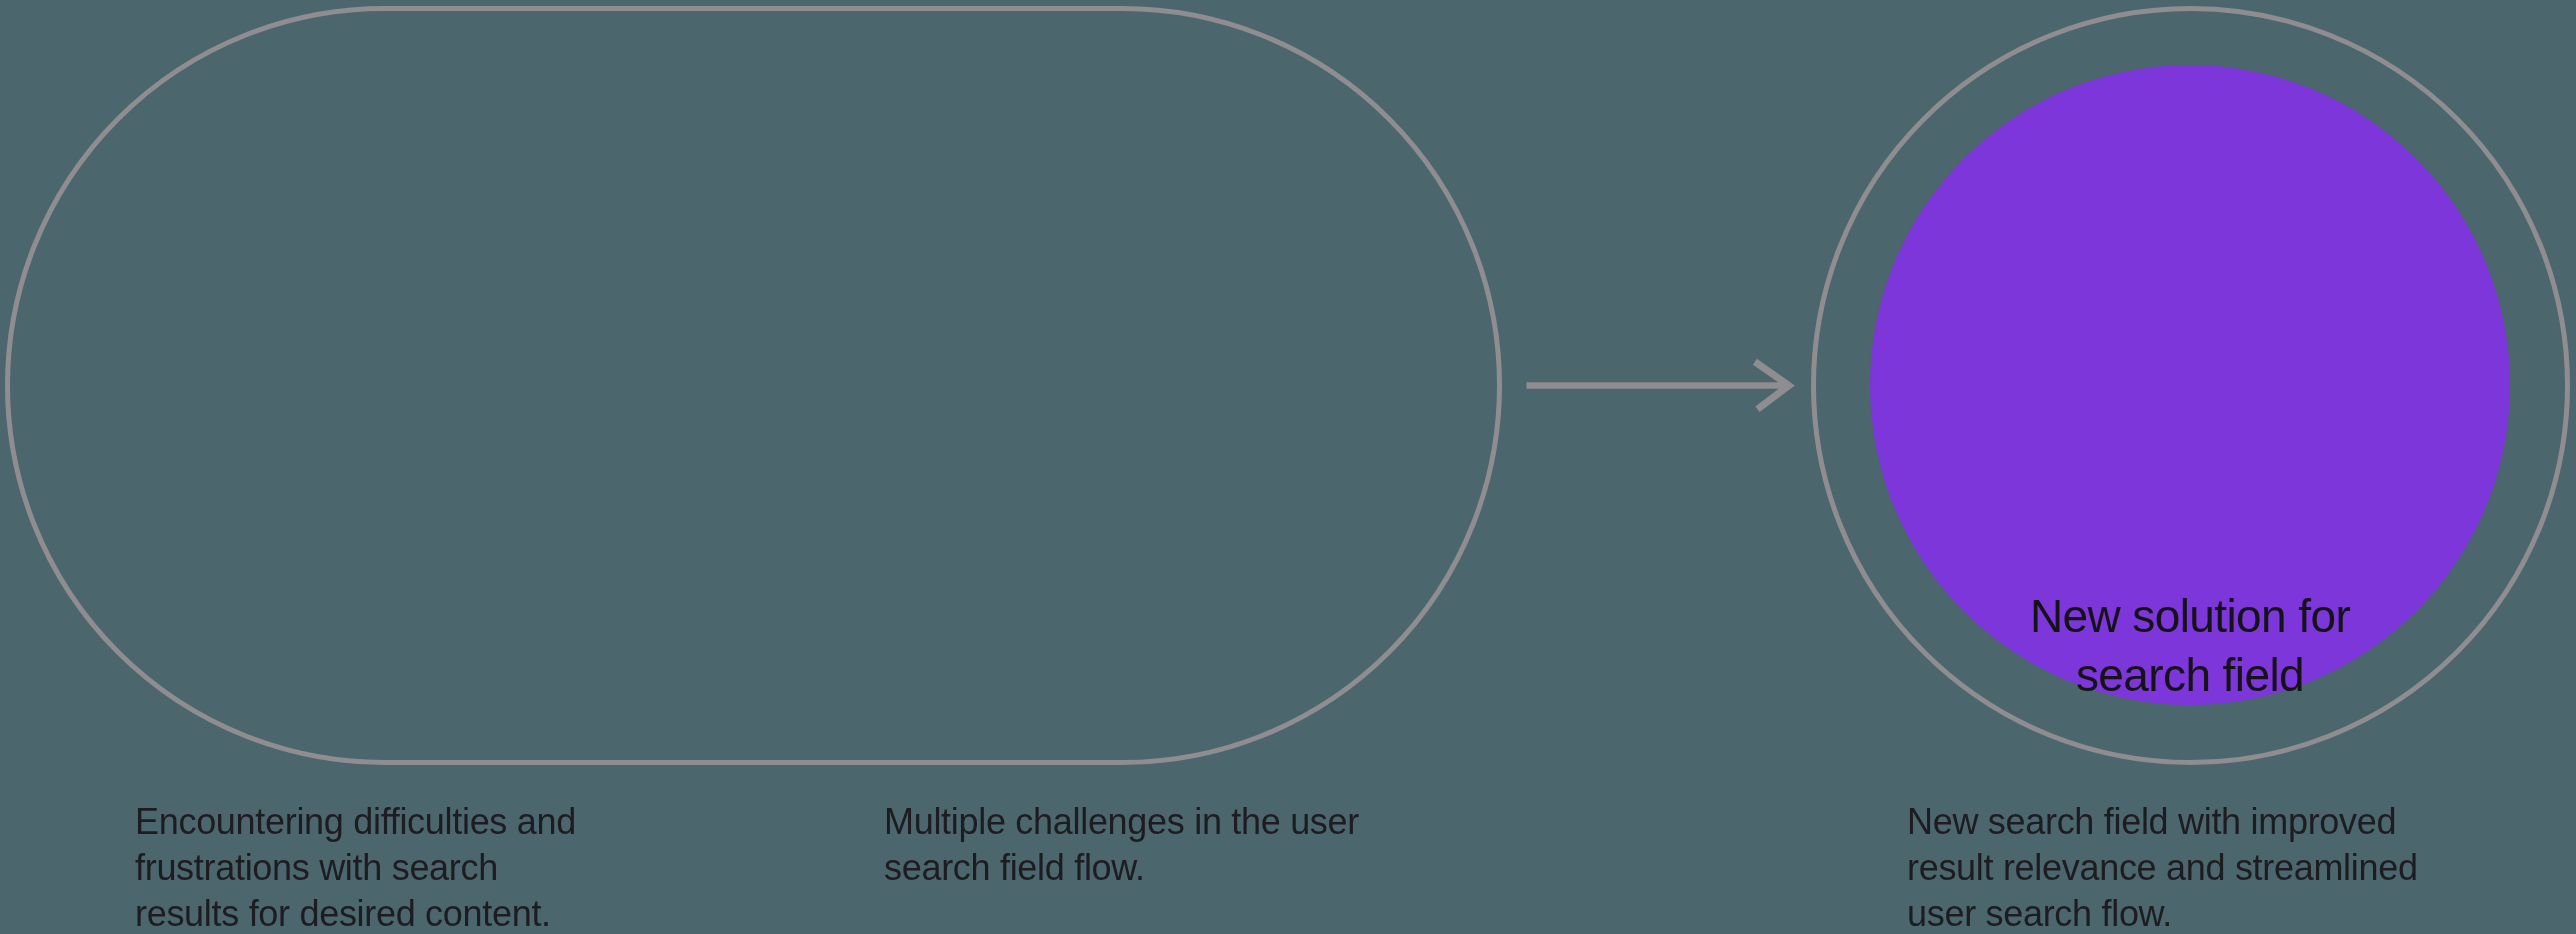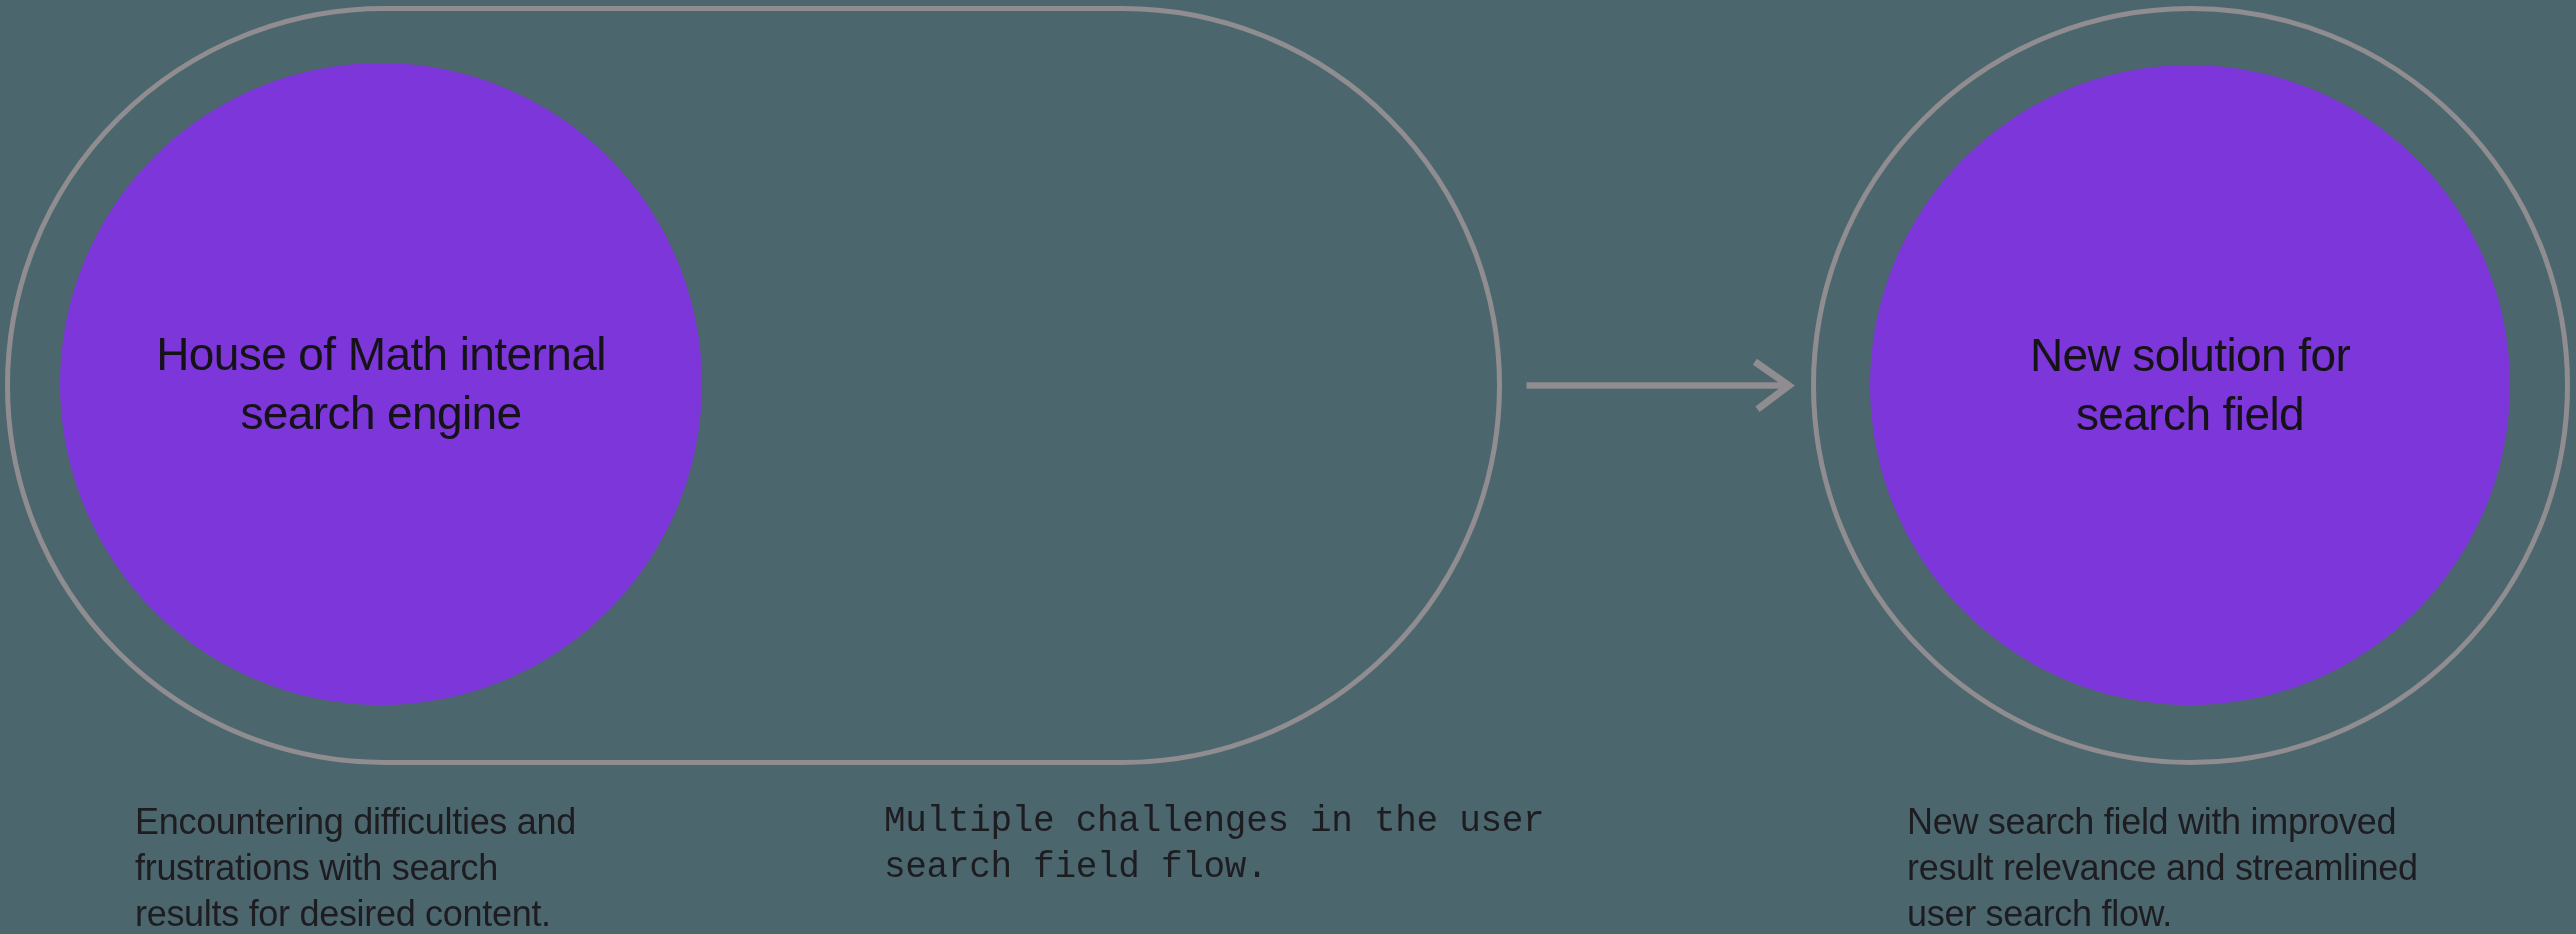--- a/index.html
+++ b/index.html
@@ -37,21 +37,21 @@
     position: absolute;
     background: var(--node_fill);
     border-radius: 50%;
     display: flex;
     align-items: center;
     justify-content: center;
     text-align: center;
   }
   .node-1 { left: 60px;  top: 63px;  width: 642px; height: 642px; }
   .node-2 { left: 800px; top: 63px; width: 642px; height: 642px; }
-  .node-3 { left: 1870px; top: 65px; width: 640px; height: 640px; }
+  .node-3 { left: 1870px; top: 65px; width: 640px; height: 640px; align-items: flex-end; }
   .node-label {
     font-size: 46px;
     line-height: 59px;
     font-weight: 500;
     letter-spacing: -0.6px;
     color: var(--heading_color);
     white-space: pre-line;
   }
   .arrow-svg {
     position: absolute;
@@ -64,34 +64,30 @@
     position: absolute;
     top: 799px;
     font-size: 36px;
     line-height: 46px;
     font-weight: 400;
     letter-spacing: -0.3px;
     color: var(--caption_color);
     white-space: pre-line;
   }
   .caption-1 { left: 135px; }
-  .caption-2 { left: 884px; font-family: Liberation Mono, monospace; }
+  .caption-2 { left: 884px; }
   .caption-3 { left: 1907px; }
 </style>
 </head>
 <body>
 
 <div class="canvas">
 
   <div class="group-outline"></div>
 
-  <div class="node node-1">
-    <span class="node-label">House of Math internal
-search engine</span>
-  </div>
 
 
   <svg class="arrow-svg" viewBox="0 0 430 120" xmlns="http://www.w3.org/2000/svg">
     <line class="stroke" x1="10" y1="60" x2="413" y2="60" stroke-width="10"></line>
     <polyline class="stroke" points="366,23 419,60 370,97" stroke-width="11"></polyline>
   </svg>
 
   <div class="ring-outline"></div>
 
   <div class="node node-3">

